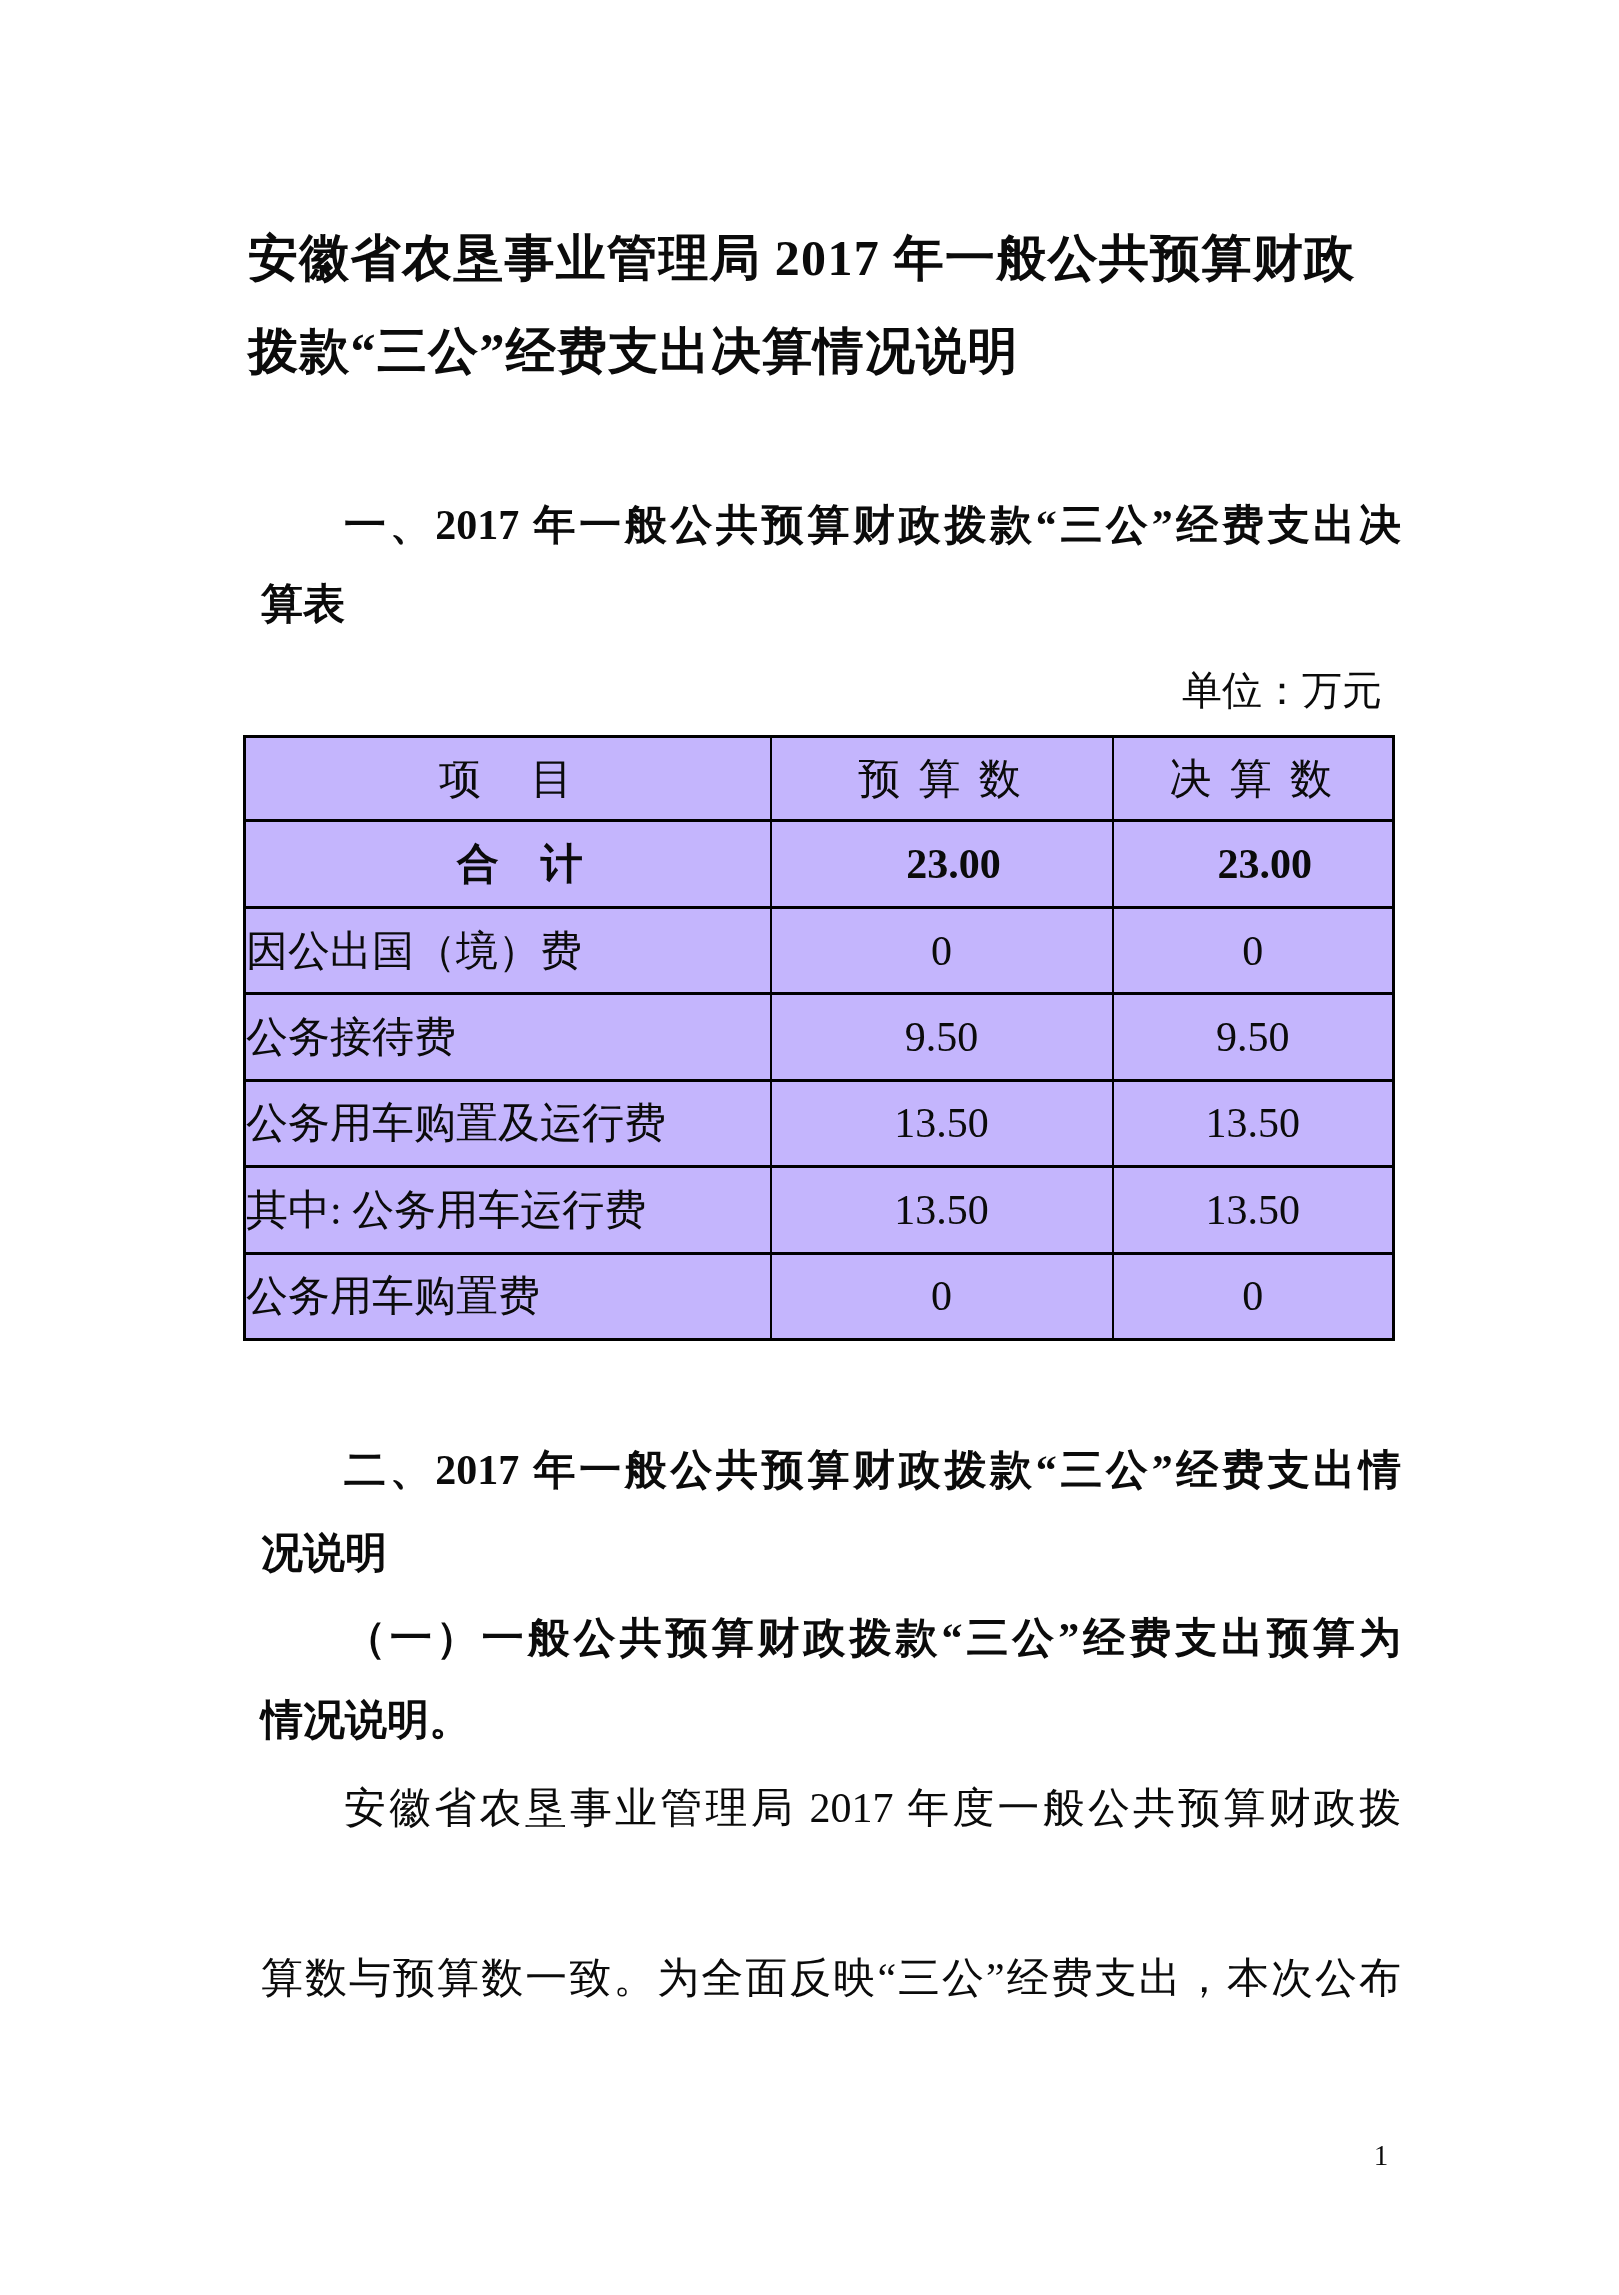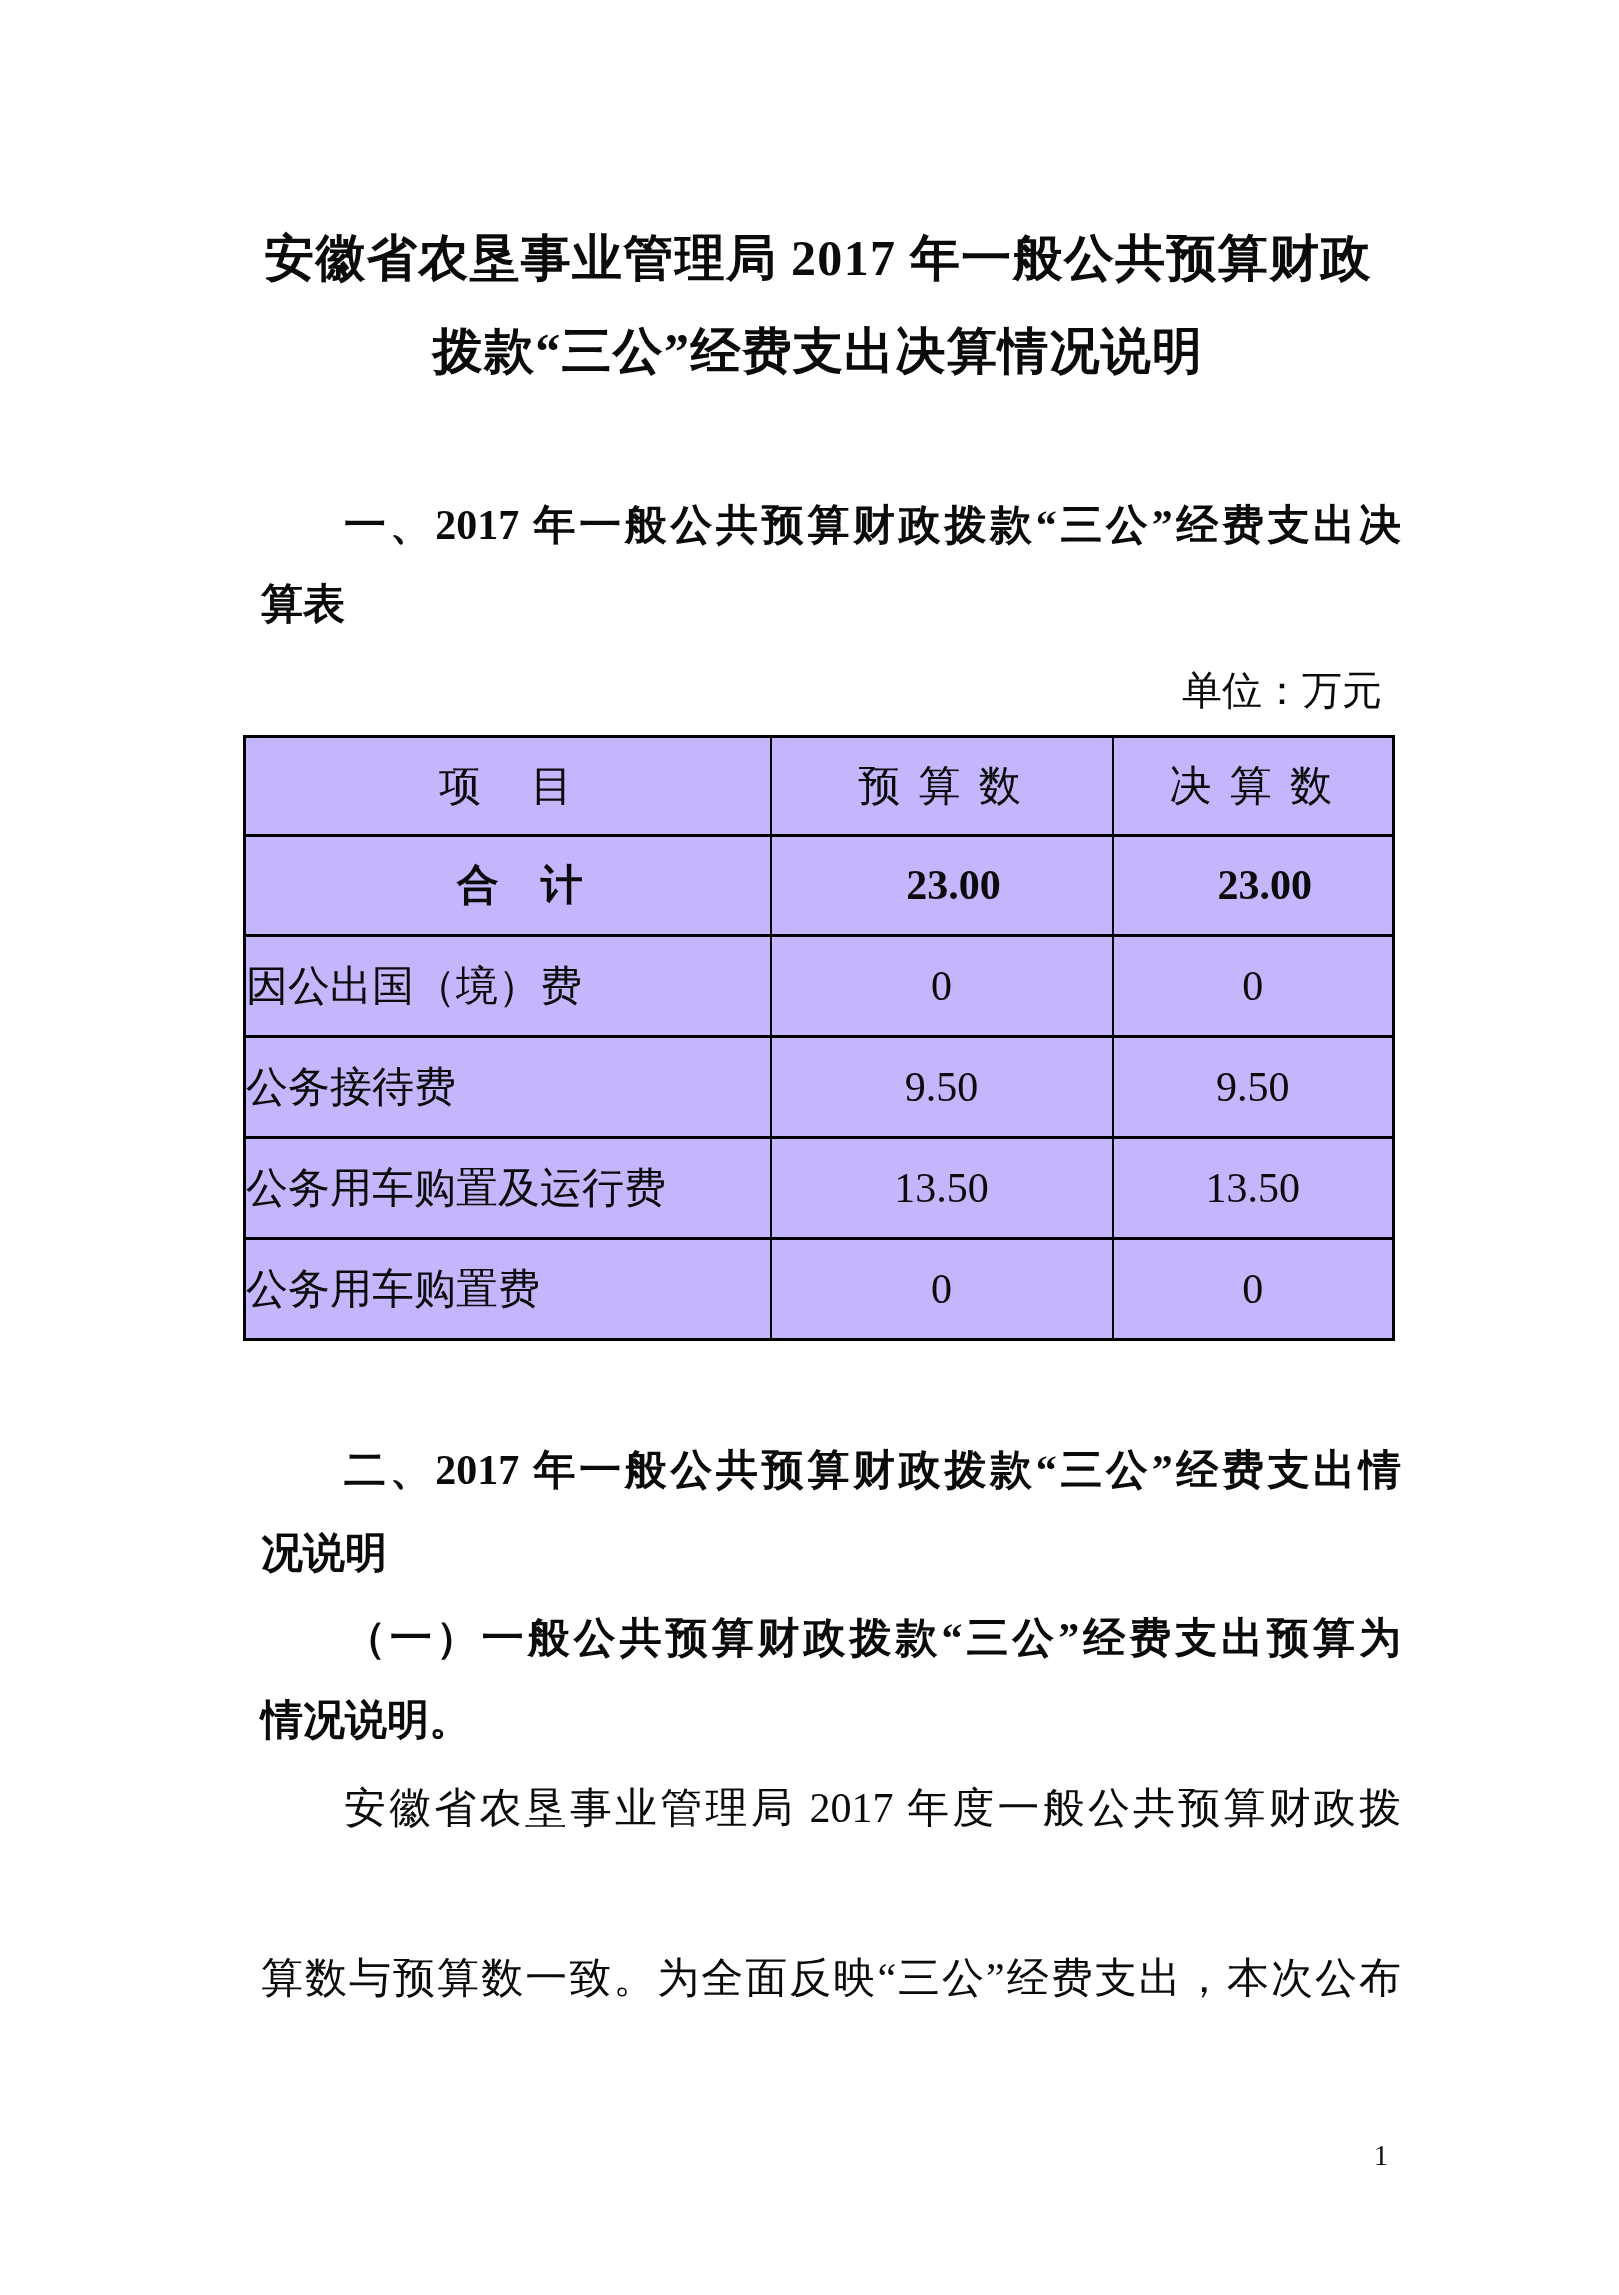--- a/index.html
+++ b/index.html
@@ -7,21 +7,21 @@
     position:relative;
     width:1620px;height:2295px;
     background:#ffffff;
     font-family:"Liberation Serif","DejaVu Serif",serif;
     color:#0b0b0b;
     overflow:hidden;
   }
   .abs{position:absolute;}
   .title{
     left:248px;width:1140px;
-    text-align:center;
+    text-align:left;
     font-size:50px;font-weight:bold;
     line-height:65px;
     letter-spacing:1.3px;
     white-space:nowrap;
   }
   .line{
     left:261px;width:1140px;
     font-size:42px;
     line-height:85px;
   }
@@ -104,20 +104,25 @@
         <td class="item">公务接待费</td>
         <td class="num">9.50</td>
         <td class="num">9.50</td>
       </tr>
       <tr class="r">
         <td class="item">公务用车购置及运行费</td>
         <td class="num">13.50</td>
         <td class="num">13.50</td>
       </tr>
       <tr class="r">
+        <td class="item ind1">其中: 公务用车运行费</td>
+        <td class="num">13.50</td>
+        <td class="num">13.50</td>
+      </tr>
+      <tr class="r">
         <td class="item ind2">公务用车购置费</td>
         <td class="num">0</td>
         <td class="num">0</td>
       </tr>
     </tbody>
   </table>
 
   <div class="abs line bold just indent2" style="top:1428px">二、2017 年一般公共预算财政拨款“三公”经费支出情</div>
   <div class="abs line bold" style="top:1511px">况说明</div>
 

